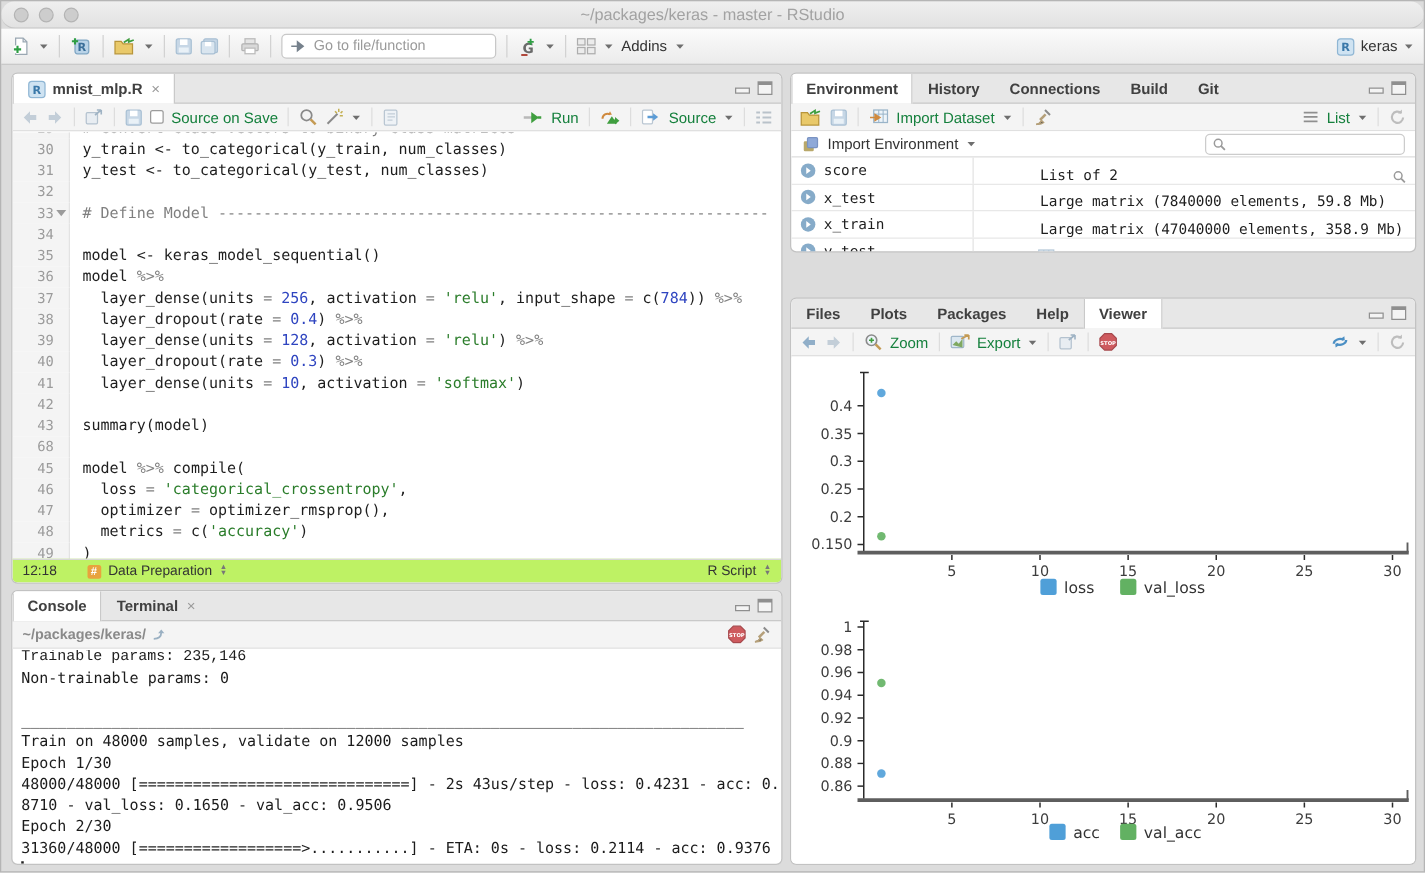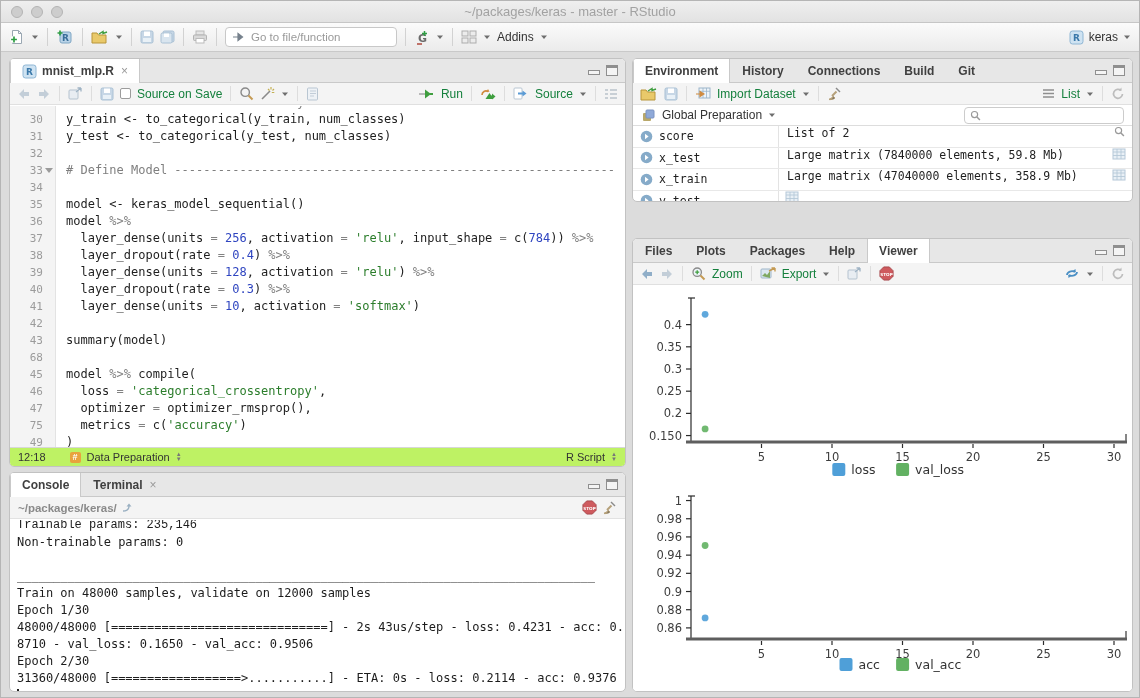--- a/index.html
+++ b/index.html
@@ -2,21 +2,21 @@
 <html><head>
 <meta charset="utf-8">
 <style>
   * { margin:0; padding:0; box-sizing:border-box; }
   body { font-family:"Liberation Sans", sans-serif; background:#cfcfcf; }
   .window { position:relative; width:1140px; height:698px; background:#dcdcdc; overflow:hidden;
             border:1px solid #b5b5b5; }
 
   
   .titlebar { position:absolute; left:0; top:0; width:100%; height:22px;
-              background:linear-gradient(#efefef,#e2e2e2); border-bottom:1px solid #c6c6c6; }
+              background:linear-gradient(#efefef,#e2e2e2); border-bottom:1px solid #c6c6c6;border-radius:11px; }
   .tl-dot { position:absolute; top:5px; width:12px; height:12px; border-radius:50%;
             background:#cdcdcd; border:1px solid #b4b4b4; }
   .title-text { position:absolute; left:0; right:0; top:3px; text-align:center;
                 font-size:13px; color:#a2a2a2; }
 
   
   .main-toolbar { position:absolute; left:0; top:22px; width:100%; height:29px;
                   background:linear-gradient(#fbfbfb,#ebebeb); border-bottom:1px solid #c9c9c9;
                   display:flex; align-items:center; padding:0 8px; gap:6px; }
   .tb-sep { width:1px; height:18px; background:#d2d2d2; margin:0 2px; flex:none; }
@@ -85,21 +85,21 @@
   .console-out .first { margin-top:-3px;font-family:Liberation Mono, monospace; }
   .cursor-bar { width:1.5px; height:13px; background:#222; margin-top:2px; }
 
   
   .scope-row { height:21px; background:#fff; border-bottom:1px solid #ddd; display:flex; align-items:center;
                padding:0 8px; gap:6px; font-size:12px; color:#333; }
   .search-box { margin-left:auto; width:160px; height:17px; border:1px solid #ccc; border-radius:4px;
                 background:#fff; display:flex; align-items:center; padding:0 5px; gap:4px; }
   .search-box input { border:none; outline:none; flex:1; font-size:11px; background:transparent; }
   .env-rows { font-family:"DejaVu Sans Mono", monospace; font-size:11.5px; color:#1e1e1e; }
-  .env-row { height:21.5px; display:flex; align-items:flex-start; border-bottom:1px solid #e8e8e8; }
+  .env-row { height:21.5px; display:flex; align-items:flex-end; border-bottom:1px solid #e8e8e8;gap:45px; }
   .env-name { flex:none; width:146px; display:flex; align-items:center; gap:6px; padding-left:7px;
               border-right:1px solid #e3e3e3; height:100%; }
   .env-val { flex:1; padding-left:8px; white-space:pre; }
   .env-act { flex:none; width:26px; display:flex; justify-content:center; }
 
   
   .viewer-content { position:absolute; left:0; right:0; top:47px; bottom:0; background:#fff; overflow:hidden; }
   .chart-block { width:494px; margin:0 auto; }
   svg text { font-family:"DejaVu Sans", sans-serif; }
 </style>
@@ -357,21 +357,21 @@
         <div class="code-row"><span class="gutter-num">38</span><span class="code-text"><span>  layer_dropout(rate </span><span class="tok-o">=</span><span> </span><span class="tok-n">0.4</span><span>) </span><span class="tok-o">%&gt;%</span></span></div>
         <div class="code-row"><span class="gutter-num">39</span><span class="code-text"><span>  layer_dense(units </span><span class="tok-o">=</span><span> </span><span class="tok-n">128</span><span>, activation </span><span class="tok-o">=</span><span> </span><span class="tok-s">'relu'</span><span>) </span><span class="tok-o">%&gt;%</span></span></div>
         <div class="code-row"><span class="gutter-num">40</span><span class="code-text"><span>  layer_dropout(rate </span><span class="tok-o">=</span><span> </span><span class="tok-n">0.3</span><span>) </span><span class="tok-o">%&gt;%</span></span></div>
         <div class="code-row"><span class="gutter-num">41</span><span class="code-text"><span>  layer_dense(units </span><span class="tok-o">=</span><span> </span><span class="tok-n">10</span><span>, activation </span><span class="tok-o">=</span><span> </span><span class="tok-s">'softmax'</span><span>)</span></span></div>
         <div class="code-row"><span class="gutter-num">42</span><span class="code-text"></span></div>
         <div class="code-row"><span class="gutter-num">43</span><span class="code-text"><span>summary(model)</span></span></div>
         <div class="code-row"><span class="gutter-num">68</span><span class="code-text"></span></div>
         <div class="code-row"><span class="gutter-num">45</span><span class="code-text"><span>model </span><span class="tok-o">%&gt;%</span><span> compile(</span></span></div>
         <div class="code-row"><span class="gutter-num">46</span><span class="code-text"><span>  loss </span><span class="tok-o">=</span><span> </span><span class="tok-s">'categorical_crossentropy'</span><span>,</span></span></div>
         <div class="code-row"><span class="gutter-num">47</span><span class="code-text"><span>  optimizer </span><span class="tok-o">=</span><span> optimizer_rmsprop(),</span></span></div>
-        <div class="code-row"><span class="gutter-num">75</span><span class="code-text"><span>  metrics </span><span class="tok-o">=</span><span> c(</span><span class="tok-s">'accuracy'</span><span>)</span></span></div>
+        <div class="code-row"><span class="gutter-num">48</span><span class="code-text"><span>  metrics </span><span class="tok-o">=</span><span> c(</span><span class="tok-s">'accuracy'</span><span>)</span></span></div>
         <div class="code-row"><span class="gutter-num">49</span><span class="code-text"><span>)</span></span></div>
       </div>
     <div class="editor-status">
       <span>12:18</span>
       <span style="width:12px"></span>
       <span class="scope-badge">#</span>
       <span>Data Preparation</span>
       <span class="updown">▲<br>▼</span>
       <span class="spacer"></span>
       <span>R Script</span>
@@ -503,21 +503,21 @@
           </svg>
         </span>
     </div>
     <div class="scope-row">
       <span class="icon">
           <svg width="15" height="13" viewBox="0 0 15 13">
             <rect x="2" y="4" width="8" height="8" rx="1" fill="#b9a86a"></rect>
             <rect x="5" y="1" width="8" height="8" rx="1" fill="#8fa9d8" stroke="#7a93c2"></rect>
           </svg>
         </span>
-      <span>Global Preparation</span>
+      <span>Import Environment</span>
       <span class="icon">
           <svg width="8" height="8" viewBox="0 0 8 8">
             <path d="M1 2.5l3 3.5 3-3.5z" fill="#6e6e6e"></path>
           </svg>
         </span>
       <span class="search-box">
         <span class="icon">
             <svg width="11" height="11" viewBox="0 0 15 15">
               <circle cx="6.2" cy="6.2" r="4.2" fill="none" stroke="#9a9a9a" stroke-width="1.6"></circle>
               <path d="M9.5 9.5l4 4" stroke="#9a9a9a" stroke-width="2"></path>

